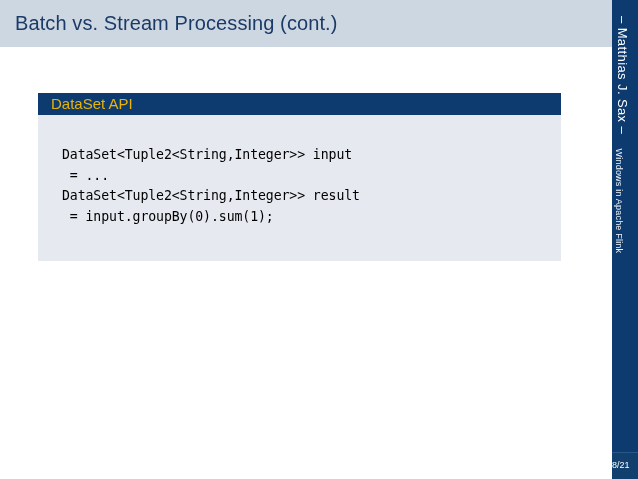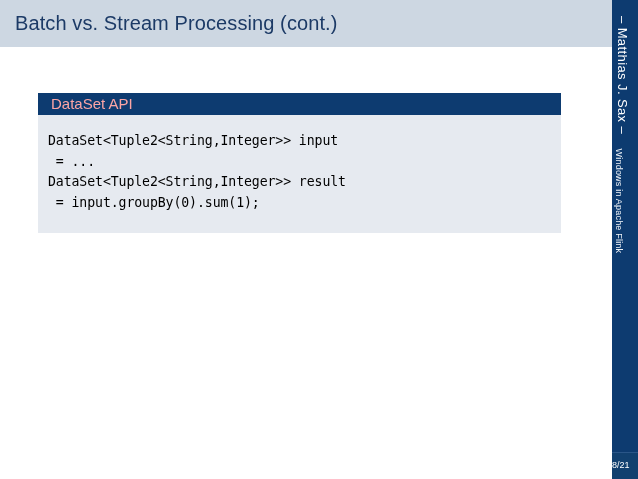--- a/index.html
+++ b/index.html
@@ -105,40 +105,40 @@
 
   
   .block {
     position: absolute;
     left: 38px;
     top: 93px;
     width: 523px;
   }
   .block-title {
     background: #0d3b70;
-    color: #fca5a5;
+    color: #eab308;
     font-family: "Liberation Sans", sans-serif;
     font-size: 15px;
     padding: 3px 0 4px 13px;
     height: 22px;
     box-sizing: border-box;
     line-height: 16px;
   }
   .block-body {
     background: #e6eaf0;
     padding: 12px 0 16px 0;
   }
   .code {
     font-family: "DejaVu Sans Mono", "Liberation Mono", monospace;
     font-size: 13.2px;
     line-height: 20.5px;
     color: #000000;
     padding-left: 6px;
     white-space: pre;
-    margin: 4px;
+    margin: 18px;
     letter-spacing: -0.1px;
   }
 </style>
 </head>
 <body>
 
 <div id="slide">
 
   <div class="title-bar">
     <div class="title-text">Batch vs. Stream Processing (cont.)</div>

